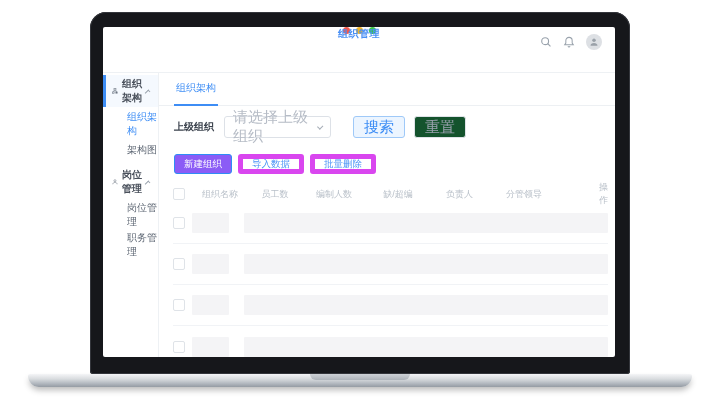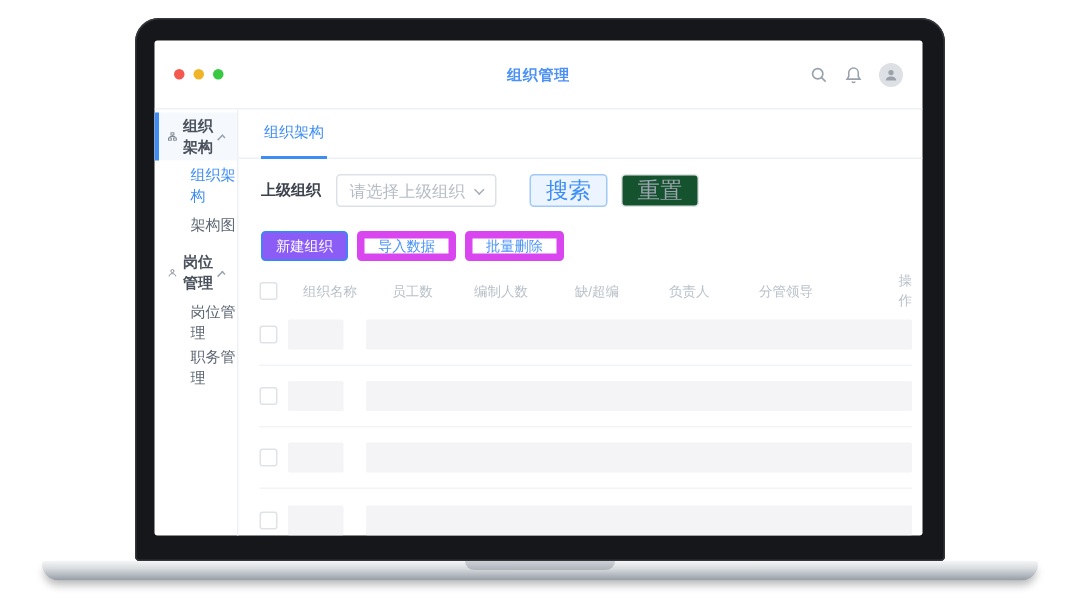--- a/index.html
+++ b/index.html
@@ -17,21 +17,21 @@
   .base { position:absolute; left:28px; top:374px; width:664px; height:13px;
     background:linear-gradient(180deg,#f4f5f7 0%,#d9dcdf 38%,#b3b9c0 72%,#949ba3 100%);
     border-radius:3px 3px 16px 16px;
     box-shadow:0 4px 6px -1px rgba(0,0,0,.28); }
   .notch { position:absolute; left:50%; top:0; transform:translateX(-50%);
     width:100px; height:6px; border-radius:0 0 7px 7px;
     background:linear-gradient(180deg,#ced2d7,#adb3ba); }
 
   
   .hd { position:relative; height:46px; border-bottom:1px solid #eef1f4;
-    display:flex; align-items:center; padding:0 13px; }
+    display:flex; align-items:center; padding:0 13px;flex-direction:column; }
   .dots { display:flex; gap:6px; }
   .dot { width:7px; height:7px; border-radius:50%; }
   .dot-red{background:#f3574d;} .dot-yellow{background:#f0b429;} .dot-green{background:#39c842;}
   .hd-title { position:absolute; left:0; right:0; text-align:center;
     color:#4a90f5; font-size:10px; font-weight:600; letter-spacing:.5px; pointer-events:none; }
   .hd-icons { margin-left:auto; display:flex; align-items:center; gap:11px; }
   .hicon { width:12px; height:12px; display:block; }
   .avatar { width:16px; height:16px; border-radius:50%; background:#dde0e4;
     display:flex; align-items:center; justify-content:center; }
 
@@ -53,21 +53,21 @@
   .main { flex:1; display:flex; flex-direction:column; }
   .tabbar { height:33px; border-bottom:1px solid #edf0f3; padding:0 15px;
     display:flex; align-items:flex-end; }
   .tab { color:#3d8df5; font-size:10px; padding:0 2px 9px; border-bottom:2px solid #3d8df5;
     margin-bottom:-1px; }
 
   .filter { margin:10px 15px 0; display:flex; align-items:center; }
   .flabel { font-size:10px; color:#3b424d; font-weight:600; margin-right:10px; }
   .select { width:107px; height:22px; border:1px solid #dde1e7; border-radius:3px;
     display:flex; align-items:center; padding:0 8px; background:#fff; }
-  .select .ph { font-size:11px; color:#b6bcc6; }
+  .select .ph { font-size:15px; color:#b6bcc6; }
   .chev-dn { width:5px; height:5px; border-left:1px solid #a6adb7; border-top:1px solid #a6adb7;
     transform:rotate(-135deg); margin-left:auto; margin-bottom:2px; }
   .btn { height:22px; border-radius:3px; font-size:15px; display:flex; align-items:center;
     padding:0 10px; cursor:default; }
   .btn-search { margin-left:22px; background:#ecf5ff; border:1px solid #9fc9f8; color:#3d8df5; }
   .btn-reset { margin-left:9px; background:#14532d; border:1px solid #dfe3e8; color:#9aa2ae; }
 
   .actions { margin:16px 15px 0; display:flex; gap:6px; }
   .abtn { height:20px; border-radius:3px; font-size:9.5px; display:flex; align-items:center;
     padding:0 9px; }

